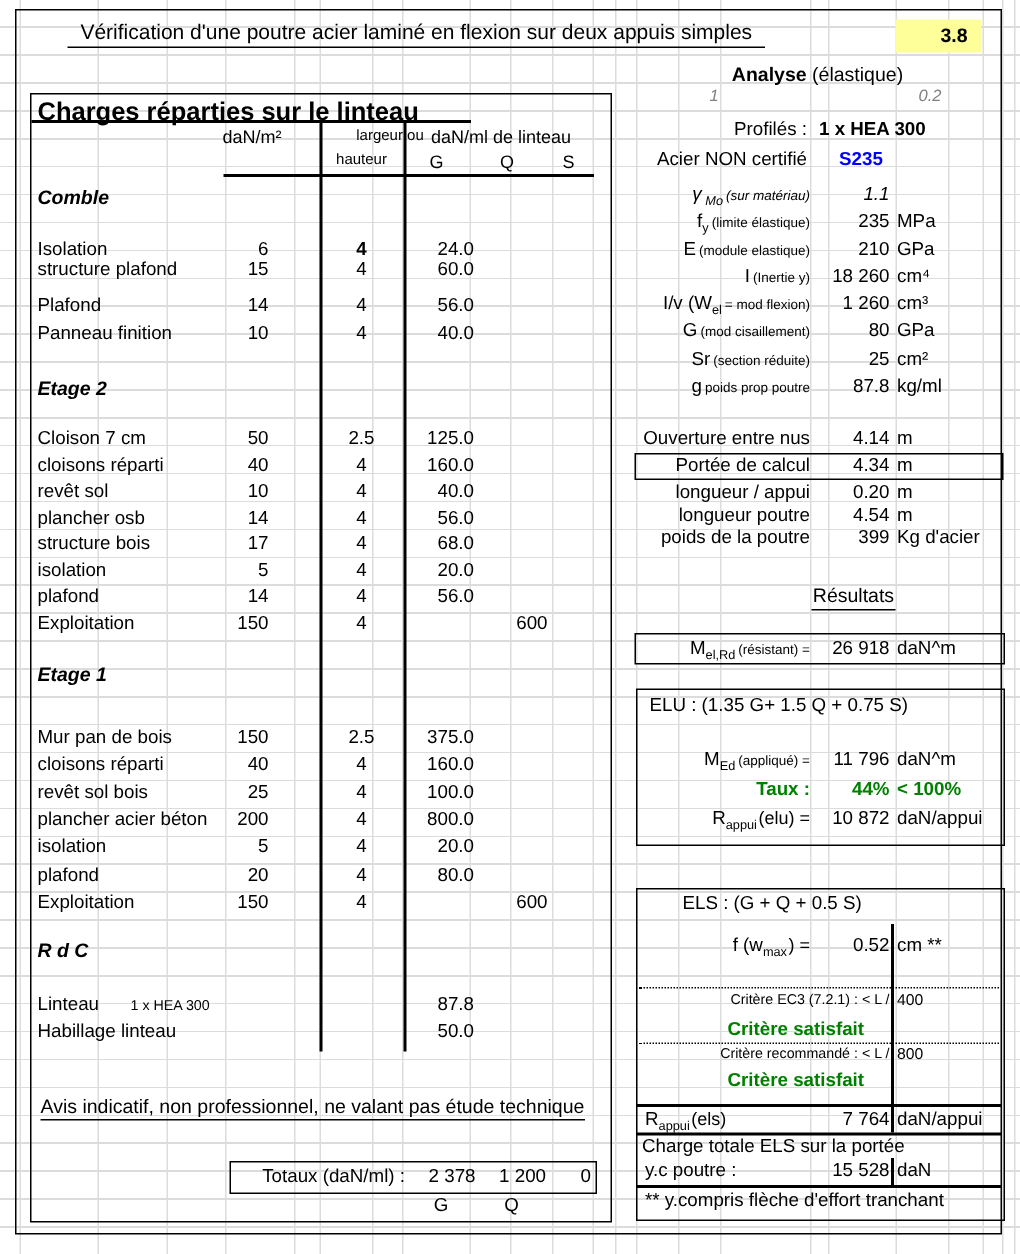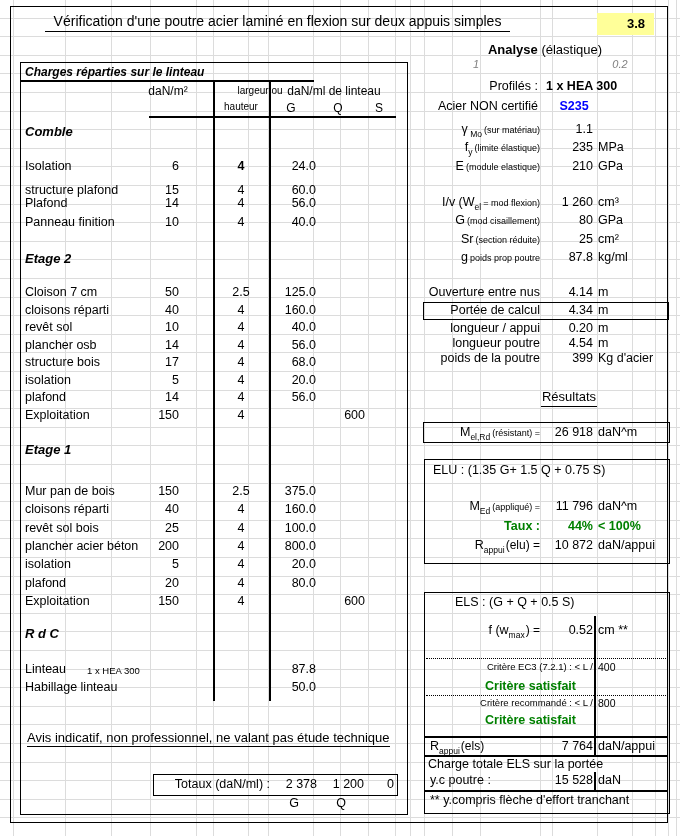--- a/index.html
+++ b/index.html
@@ -12,21 +12,21 @@
   .vgrid i{position:absolute;top:0;bottom:0;width:1px;background:#dcdcdc;}
   .blackline{position:absolute;background:#000;}
   .dotline{position:absolute;border-top:1.5px dotted #000;height:0;}
   .outer{position:absolute;left:10px;top:6px;width:656px;height:815px;border:1.6px solid #000;}
   .title{position:absolute;left:45px;top:13px;width:465px;text-align:center;font-size:14px;
          border-bottom:1.5px solid #000;padding-bottom:2px;white-space:nowrap;}
   .vcell{position:absolute;left:597px;top:13px;width:57px;height:22px;background:#FFFF99;
          font-weight:bold;font-size:13px;text-align:right;line-height:22px;padding-right:9px;box-sizing:border-box;}
   
   .ltable{position:absolute;left:20px;top:62px;width:386px;height:751px;border:1.5px solid #000;}
-  .lt-header{position:absolute;left:4px;top:2px;font-weight:bold;font-size:12px;white-space:nowrap;font-style:italic;}
+  .lt-header{position:absolute;left:4px;top:2px;font-weight:bold;font-size:17px;white-space:nowrap;}
   .ch{position:absolute;text-align:center;font-size:12px;white-space:nowrap;}
   .ch.small{font-size:10px;}
   .lsec{position:absolute;left:0;width:100%;}
   .sec-h{position:absolute;left:4px;top:0;font-weight:bold;font-style:italic;font-size:13px;white-space:nowrap;}
   .lrow{position:absolute;left:0;width:100%;height:18px;}
   .lrow .c{position:absolute;top:0;white-space:nowrap;font-size:12.5px;}
   .lrow .label{left:4px;width:160px;text-align:left;}
   .lrow .v1{left:60px;width:98px;text-align:right;}
   .lrow .v2{left:193px;width:54px;text-align:center;}
   .lrow .g{left:232px;width:63px;text-align:right;}
@@ -123,21 +123,21 @@
     <div class="lsec" style="top:61px;--ro:35;--rh:18.6;">
         <div class="sec-h">Comble</div>
         <div class="lrow" style="top: 35px;">
           <div class="c label">Isolation</div>
           <div class="c v1">6</div>
           <div class="c v2 b">4</div>
           <div class="c g">24.0</div>
           <div class="c q"></div>
           <div class="c s"></div>
         </div>
-        <div class="lrow" style="top: 59px;">
+        <div class="lrow" style="top: 48px;">
           <div class="c label">structure plafond</div>
           <div class="c v1">15</div>
           <div class="c v2">4</div>
           <div class="c g">60.0</div>
           <div class="c q"></div>
           <div class="c s"></div>
         </div>
         <div class="lrow" style="top: 72.2px;">
           <div class="c label">Plafond</div>
           <div class="c v1">14</div>
@@ -315,34 +315,39 @@
   </div>
 
   <div class="analyse"><span class="b">Analyse</span><span> (élastique)</span></div>
   <div class="coef" style="left:456px;top:58px;width:40px;">1</div>
   <div class="coef" style="left:600px;top:58px;width:40px;">0.2</div>
   <div class="rlabel" style="left:430px;top:79px;width:108px;text-align:right;">Profilés :</div>
   <div class="rlabel b" style="left:546px;top:79px;">1 x HEA 300</div>
   <div class="rlabel" style="left:425px;top:99px;width:113px;text-align:right;">Acier NON certifié</div>
   <div class="rlabel b blue" style="left:552px;top:99px;width:44px;text-align:center;">S235</div>
 
-  <div class="rrow" style="top:122px;">
+  <div class="rrow" style="top:122px;font-style:italic;">
       <span class="rl"><span class="rm">γ</span><sub class="rs"> Mo</sub><span class="rn">(sur matériau)</span></span>
       <span class="rv">1.1</span>
       <span class="ru"></span>
     </div>
   <div class="rrow" style="top:140px;">
       <span class="rl"><span class="rm">f</span><sub class="rs">y</sub><span class="rn">(limite élastique)</span></span>
       <span class="rv">235</span>
       <span class="ru">MPa</span>
     </div>
   <div class="rrow" style="top:159px;">
       <span class="rl"><span class="rm">E</span><span class="rn">(module elastique)</span></span>
       <span class="rv">210</span>
       <span class="ru">GPa</span>
+    </div>
+  <div class="rrow" style="top:177px;">
+      <span class="rl"><span class="rm">I</span><span class="rn">(Inertie y)</span></span>
+      <span class="rv">18 260</span>
+      <span class="ru">cm⁴</span>
     </div>
   <div class="rrow" style="top:195px;">
       <span class="rl"><span class="rm">I/v (W</span><sub class="rs">el</sub><span class="rn">= mod flexion)</span></span>
       <span class="rv">1 260</span>
       <span class="ru">cm³</span>
     </div>
   <div class="rrow" style="top:213px;">
       <span class="rl"><span class="rm">G</span><span class="rn">(mod cisaillement)</span></span>
       <span class="rv">80</span>
       <span class="ru">GPa</span>

